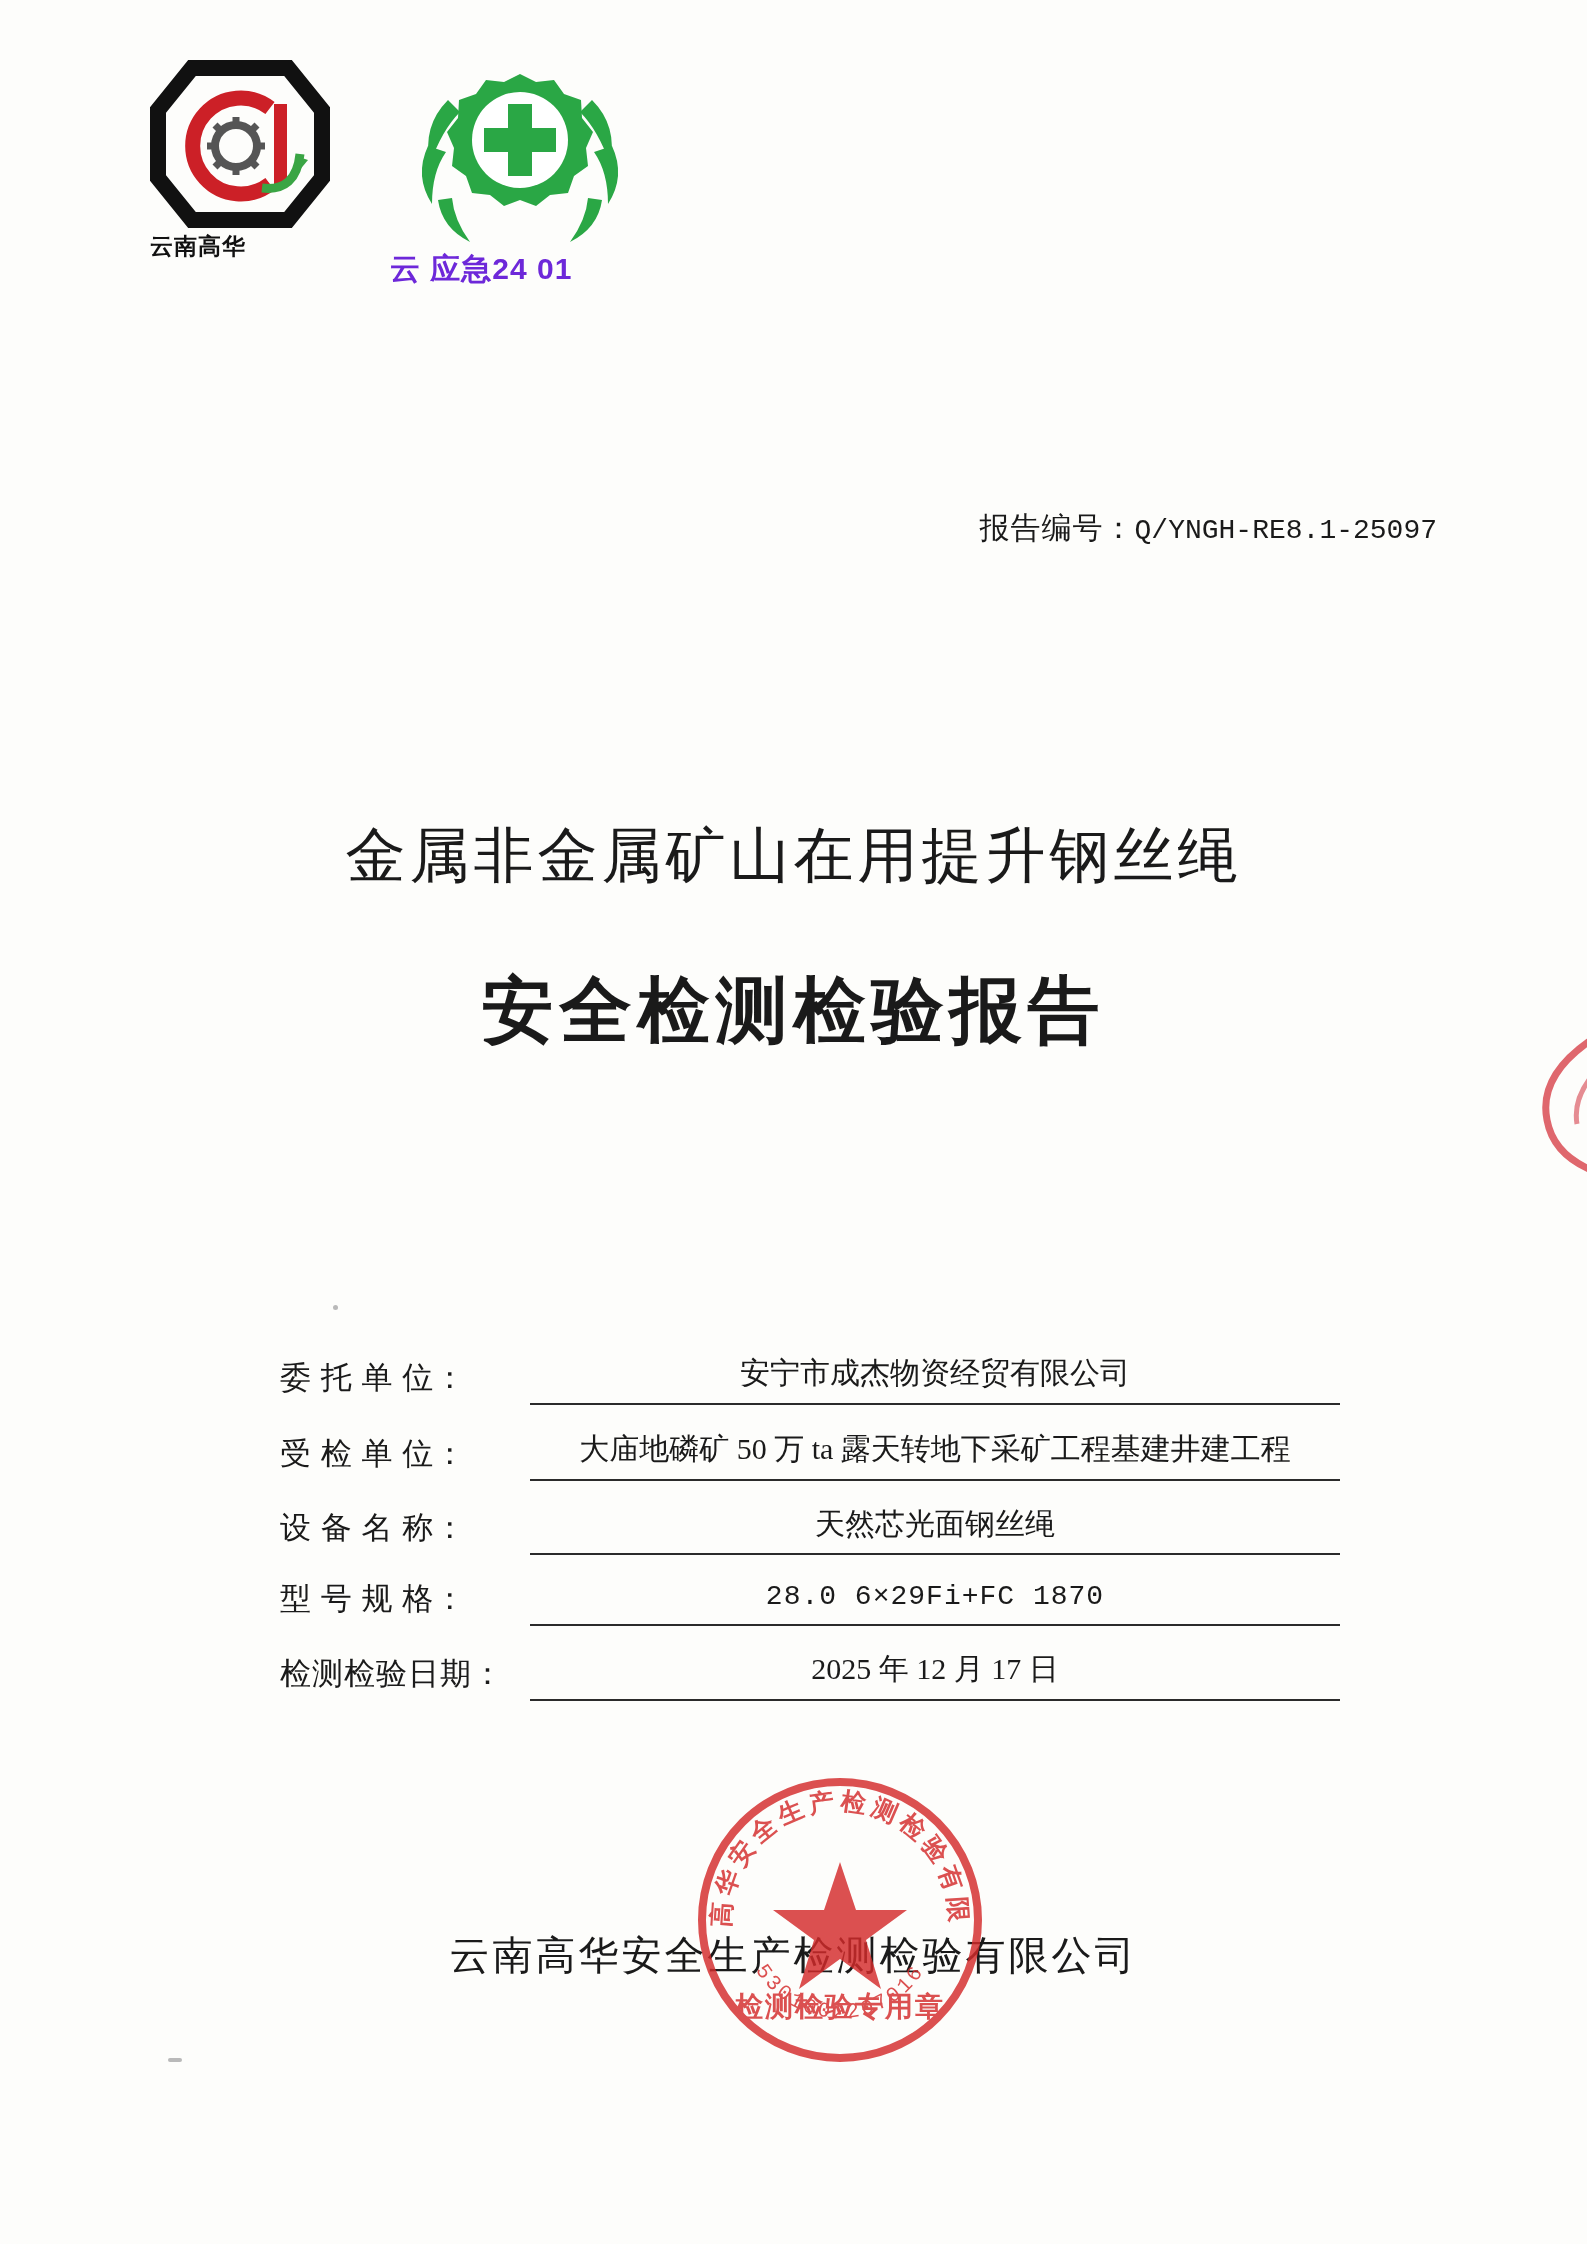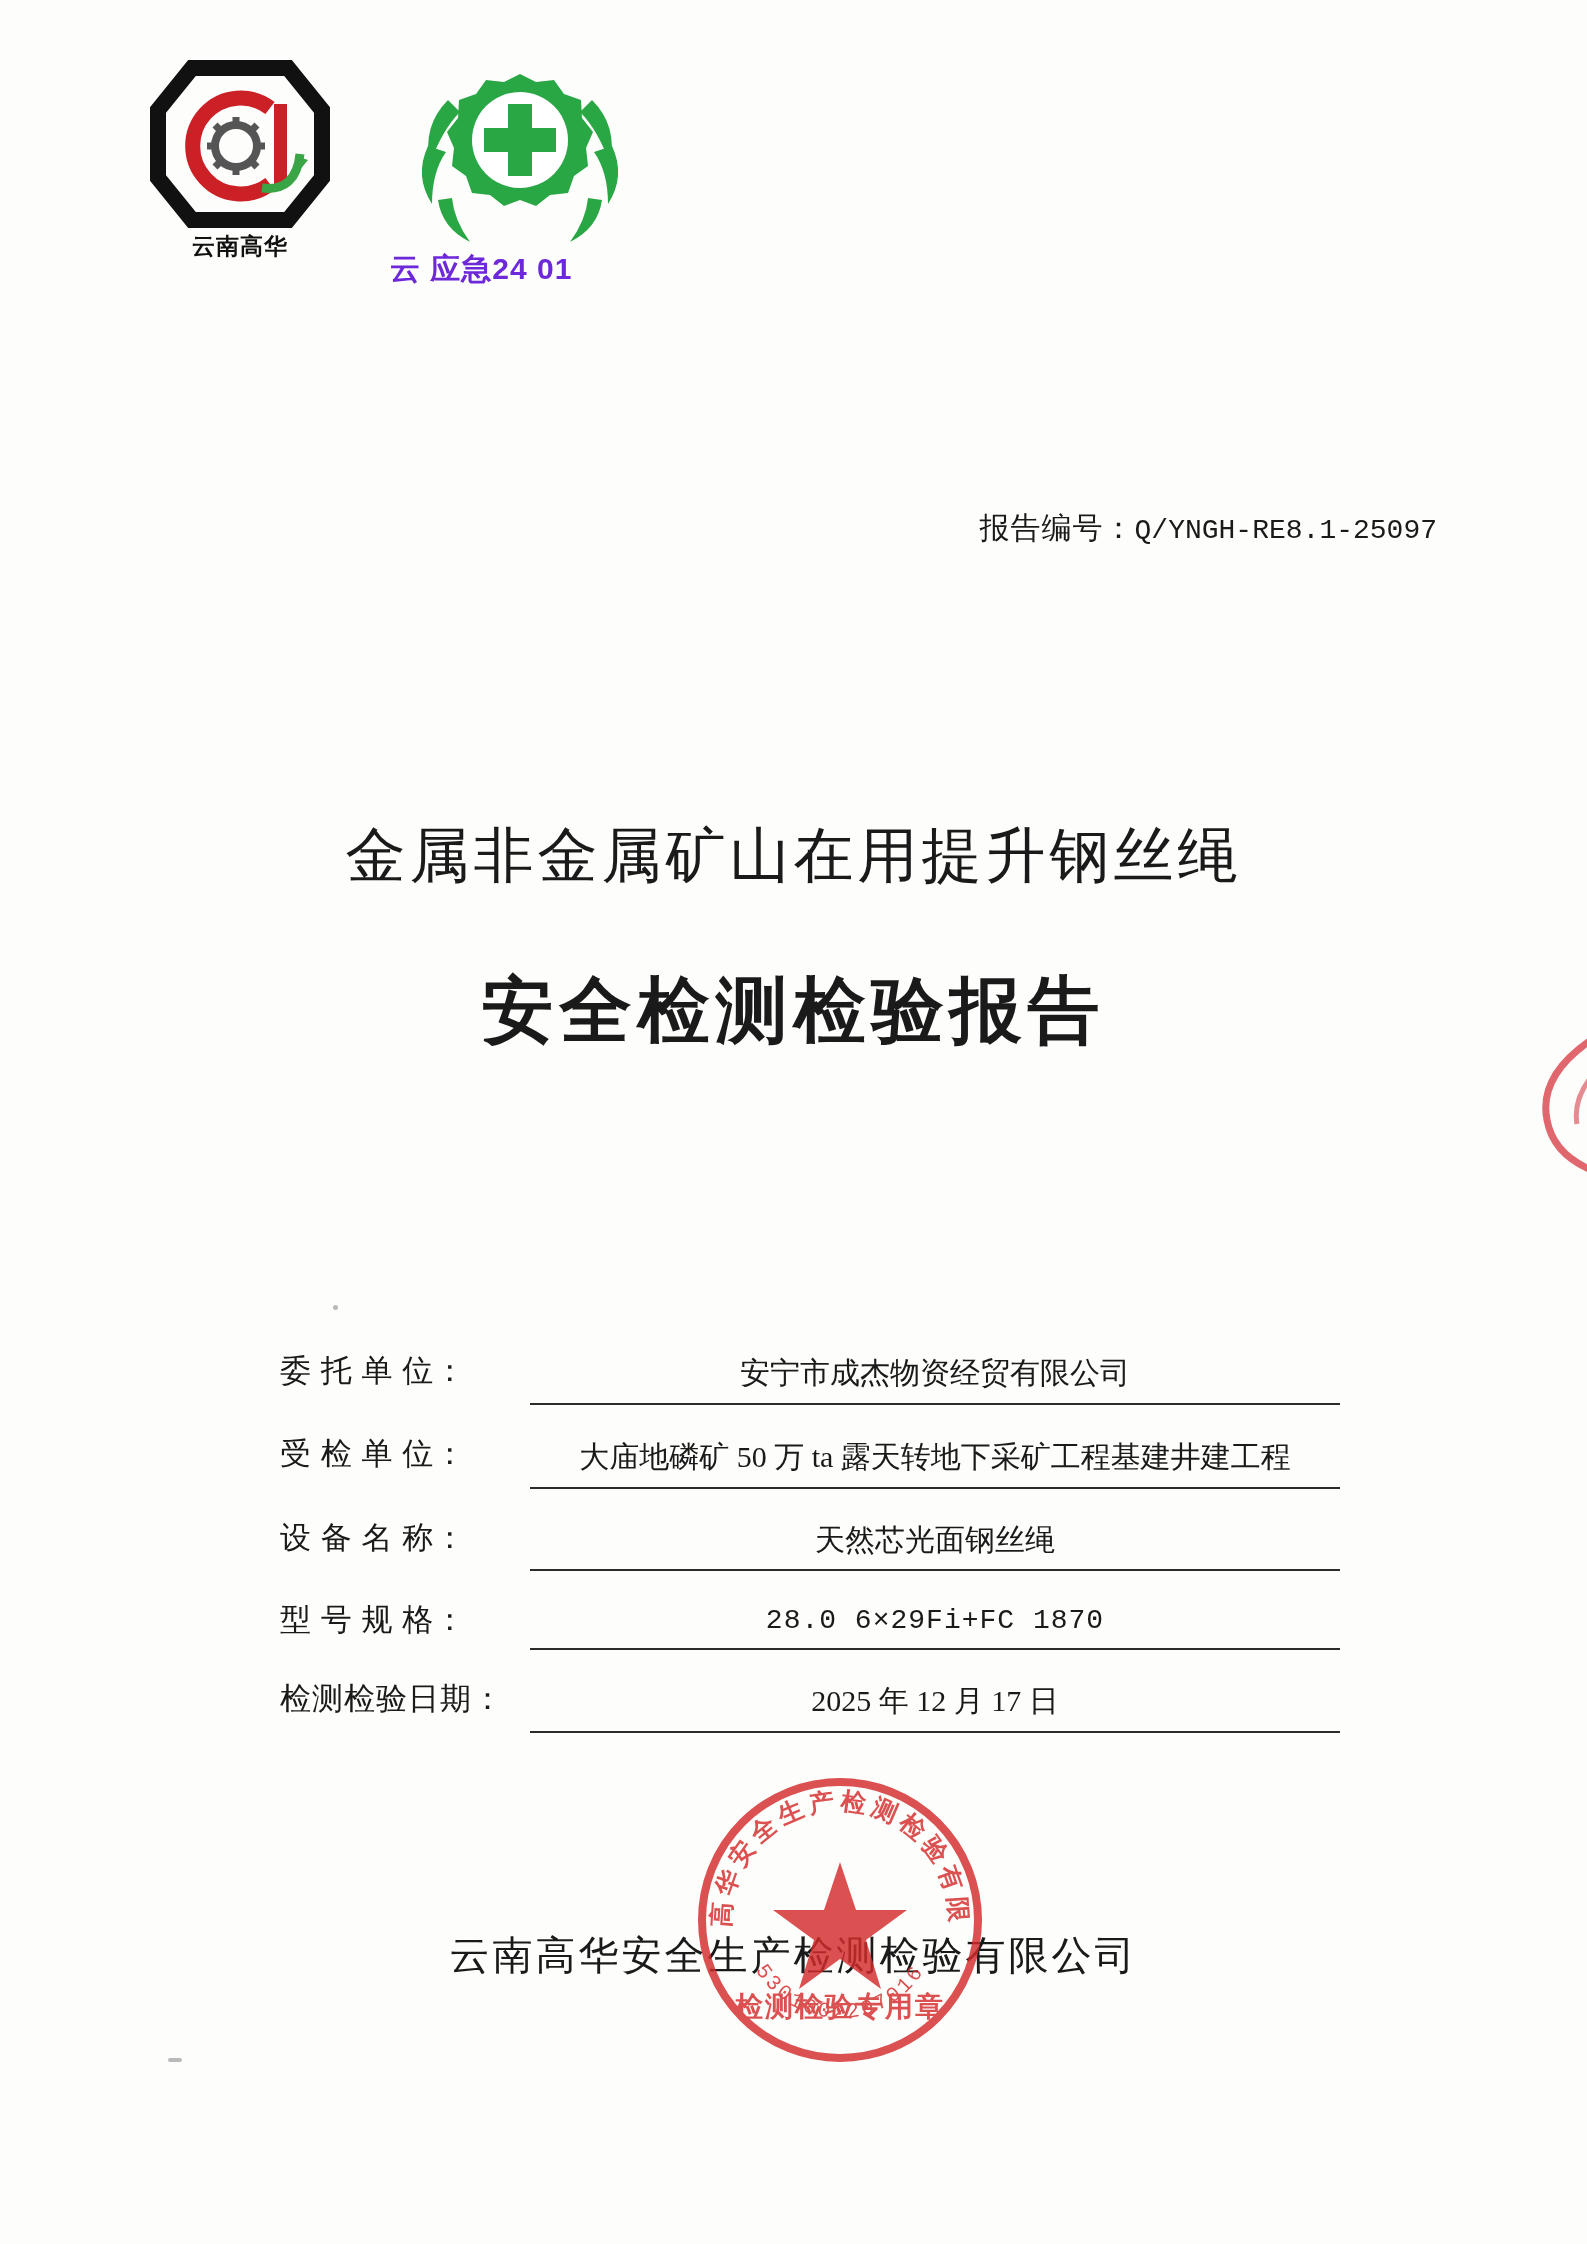--- a/index.html
+++ b/index.html
@@ -34,21 +34,20 @@
     position: relative;
     width: 180px;
     height: 210px;
   }
   .logo-cc svg { display: block; }
   .logo-cc-label {
     position: absolute;
     bottom: 8px;
     left: 0;
     width: 180px;
-    text-align: center;
     font-family: "Liberation Sans", sans-serif;
     font-weight: bold;
     font-size: 23px;
     color: #111;
     letter-spacing: 1px;
   }
   .logo-em {
     position: relative;
     width: 260px;
     height: 230px;
@@ -109,21 +108,22 @@
 
   
   .fields {
     position: absolute;
     top: 1350px;
     left: 280px;
     width: 1060px;
   }
   .field-row {
     display: flex;
-    margin-bottom: 28px;
+    align-items: flex-end;
+    margin-bottom: 20px;
   }
   .field-label {
     width: 250px;
     flex: 0 0 250px;
     font-size: 31px;
     letter-spacing: 1px;
     text-align: justify;
     white-space: nowrap;
     padding-bottom: 6px;
     font-family: "Liberation Serif", serif;

